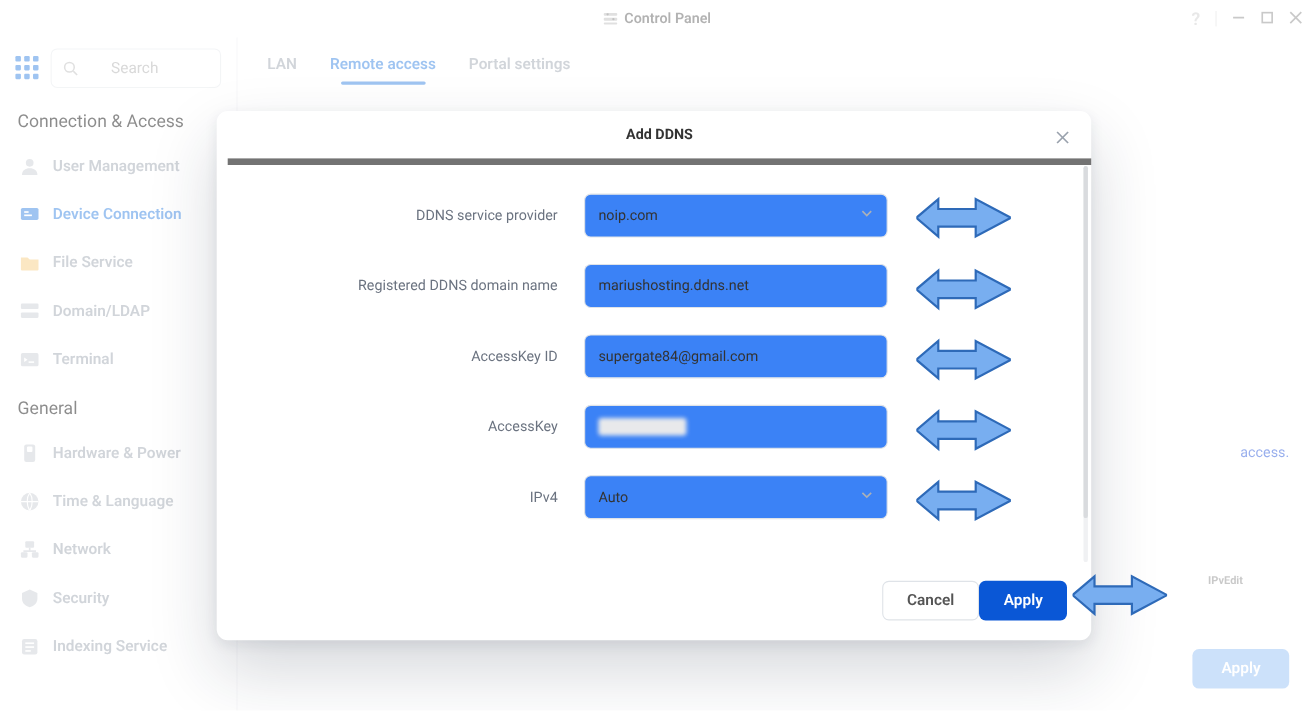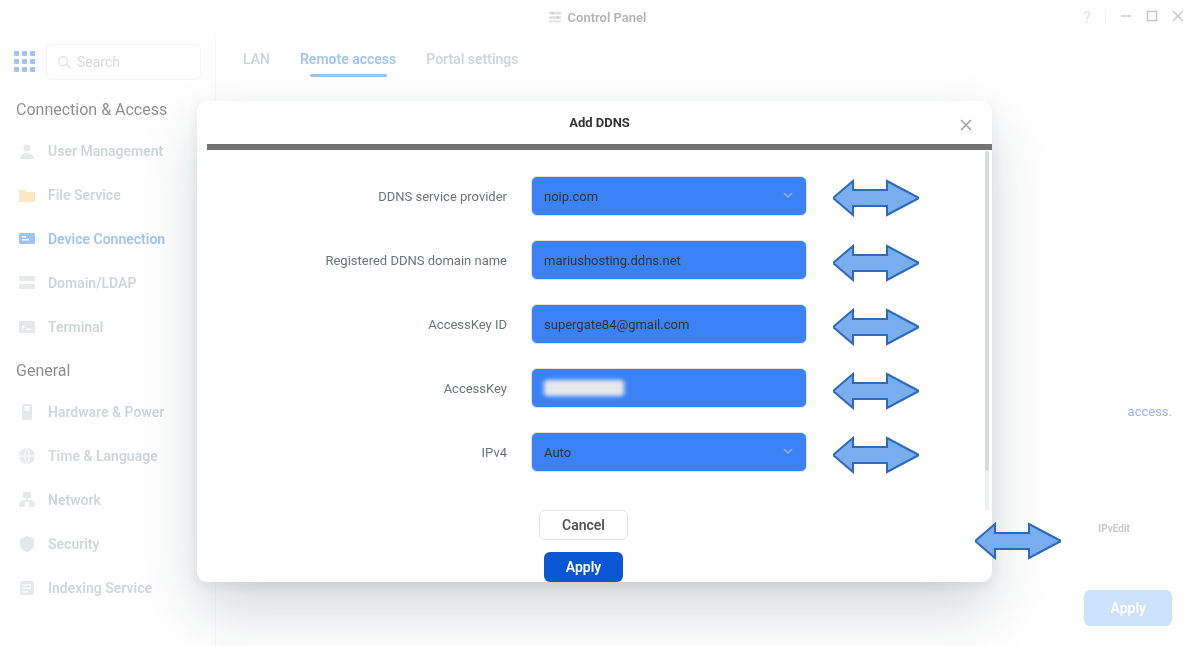--- a/index.html
+++ b/index.html
@@ -14,21 +14,21 @@
   .win-controls .ctrl { font-family: "Segoe MDL2 Assets", Arial; font-size:12px; color:#888; cursor:default;}
   
   
   .main { display:flex; height: calc(646px - 34px); position:relative;}
   .sidebar { width: 215px; padding: 10px 14px; }
   .content { flex:1; padding: 0 0 0 0; position:relative;}
   
   .sidebar-top { display:flex; align-items:center; gap:10px; margin-bottom: 20px;}
   .grid-icon { width:22px; height:22px; display:grid; grid-template-columns: repeat(3,5px); grid-template-rows: repeat(3,5px); gap:3px;}
   .grid-icon span { background:#2a7de1; border-radius:1px;}
-  .search-box { flex:1; height:36px; border:1px solid #e5e8ec; border-radius:6px; display:flex; align-items:center; padding:0 10px; color:#aaa;}
+  .search-box { flex:1; height:36px; border:1px solid #e5e8ec; border-radius:6px; display:flex; align-items:center; padding:0 10px; color:#aaa;gap:24px;}
   .search-box svg { margin-right:6px; }
   
   .sidebar-section { font-size:16px; color:#000000; margin: 12px 0 10px 2px;}
   .sidebar-item { display:flex; align-items:center; height:44px; gap:12px; padding-left:4px; font-size:14px; font-weight:600; color:#9aa2ad; cursor:pointer;}
   .sidebar-item .si-icon { width:18px; height:18px; display:flex; align-items:center; justify-content:center;}
   .sidebar-item.active { color:#2a7de1; }
   .sidebar-item.active .si-icon svg { fill:#2a7de1;}
   
   .tabs { height:54px; display:flex; align-items:center; gap:30px; padding-left:28px; font-size:14px; font-weight:600; color:#9aa2ad;}
   .tabs .tab { cursor:pointer; position:relative; padding-bottom:4px;}
@@ -55,21 +55,21 @@
   .form-row { display:flex; align-items:center; height:40px; margin-bottom:24px;}
   .form-label { width: 334px; text-align:right; padding-right:24px; font-size:13px; color:#6b7380;}
   .form-control { width:276px; height:40px; border:1px solid #dfe3e8; border-radius:6px; padding:0 12px; font-size:13px; color:#333; background:#3b82f6; display:flex; align-items:center; justify-content:space-between;}
   .form-control input { border:none; outline:none; width:100%; font-size:13px; color:#333; background:transparent;}
   .form-control .chev { color:#aab0b8;}
   .form-control .blurred { width:80px; height:16px; background:#e8e9eb; border-radius:3px; filter:blur(2px);}
   
   .modal-scrollbar { position:absolute; right:3px; top:50px; width:4px; height: 360px; background:#f0f1f3; border-radius:3px;}
   .modal-scrollbar-thumb { width:4px; height:320px; background:#d9dbde; border-radius:3px;}
   
-  .modal-footer { height:72px; display:flex; align-items:center; justify-content:flex-end; gap:12px; padding-right:22px;flex-direction:column;}
+  .modal-footer { height:72px; display:flex; align-items:center; justify-content:flex-end; padding-right:22px;}
   .btn { height:36px; border-radius:6px; padding:0 22px; font-size:14px; font-weight:600; cursor:pointer;}
   .btn-secondary { background:#fff; border:1px solid #dfe3e8; color:#555;}
   .btn-primary { background:#0a57d6; border:none; color:#fff;}
   
   
   .arrow { position:absolute; width:86px; height:46px; pointer-events:none;}
   .arrow svg { width:100%; height:100%; }
   .arrow-a { left:833px; top:175px;}
   .arrow-b { left:833px; top:240px;}
   .arrow-c { left:833px; top:304px;}
@@ -136,37 +136,37 @@
 
     <div class="sidebar-item">
       <span class="si-icon">
           <svg viewBox="0 0 18 18" fill="#c8ccd2">
             <circle cx="9" cy="6" r="3.5"></circle>
             <path d="M2 17c0-4 3-6 7-6s7 2 7 6z"></path>
           </svg>
         </span>
       <span>User Management</span>
     </div>
-    <div class="sidebar-item">
-      <span class="si-icon">
-          <svg viewBox="0 0 18 18" fill="#f7c97a">
-            <path d="M1 4h6l2 2h8v9a1 1 0 0 1-1 1H2a1 1 0 0 1-1-1z"></path>
-          </svg>
-        </span>
-      <span>File Service</span>
-    </div>
     <div class="sidebar-item active">
       <span class="si-icon">
           <svg viewBox="0 0 18 18" fill="#7fb4f2">
             <rect x="1" y="3" width="16" height="11" rx="1.5"></rect>
             <rect x="4" y="6" width="4" height="1.5" fill="#fff"></rect>
             <rect x="4" y="9" width="7" height="1.5" fill="#fff"></rect>
           </svg>
         </span>
       <span>Device Connection</span>
+    </div>
+    <div class="sidebar-item">
+      <span class="si-icon">
+          <svg viewBox="0 0 18 18" fill="#f7c97a">
+            <path d="M1 4h6l2 2h8v9a1 1 0 0 1-1 1H2a1 1 0 0 1-1-1z"></path>
+          </svg>
+        </span>
+      <span>File Service</span>
     </div>
     <div class="sidebar-item">
       <span class="si-icon">
           <svg viewBox="0 0 18 18" fill="#c8ccd2">
             <rect x="1" y="2" width="16" height="5" rx="1"></rect>
             <rect x="1" y="10" width="16" height="5" rx="1"></rect>
           </svg>
         </span>
       <span>Domain/LDAP</span>
     </div>

